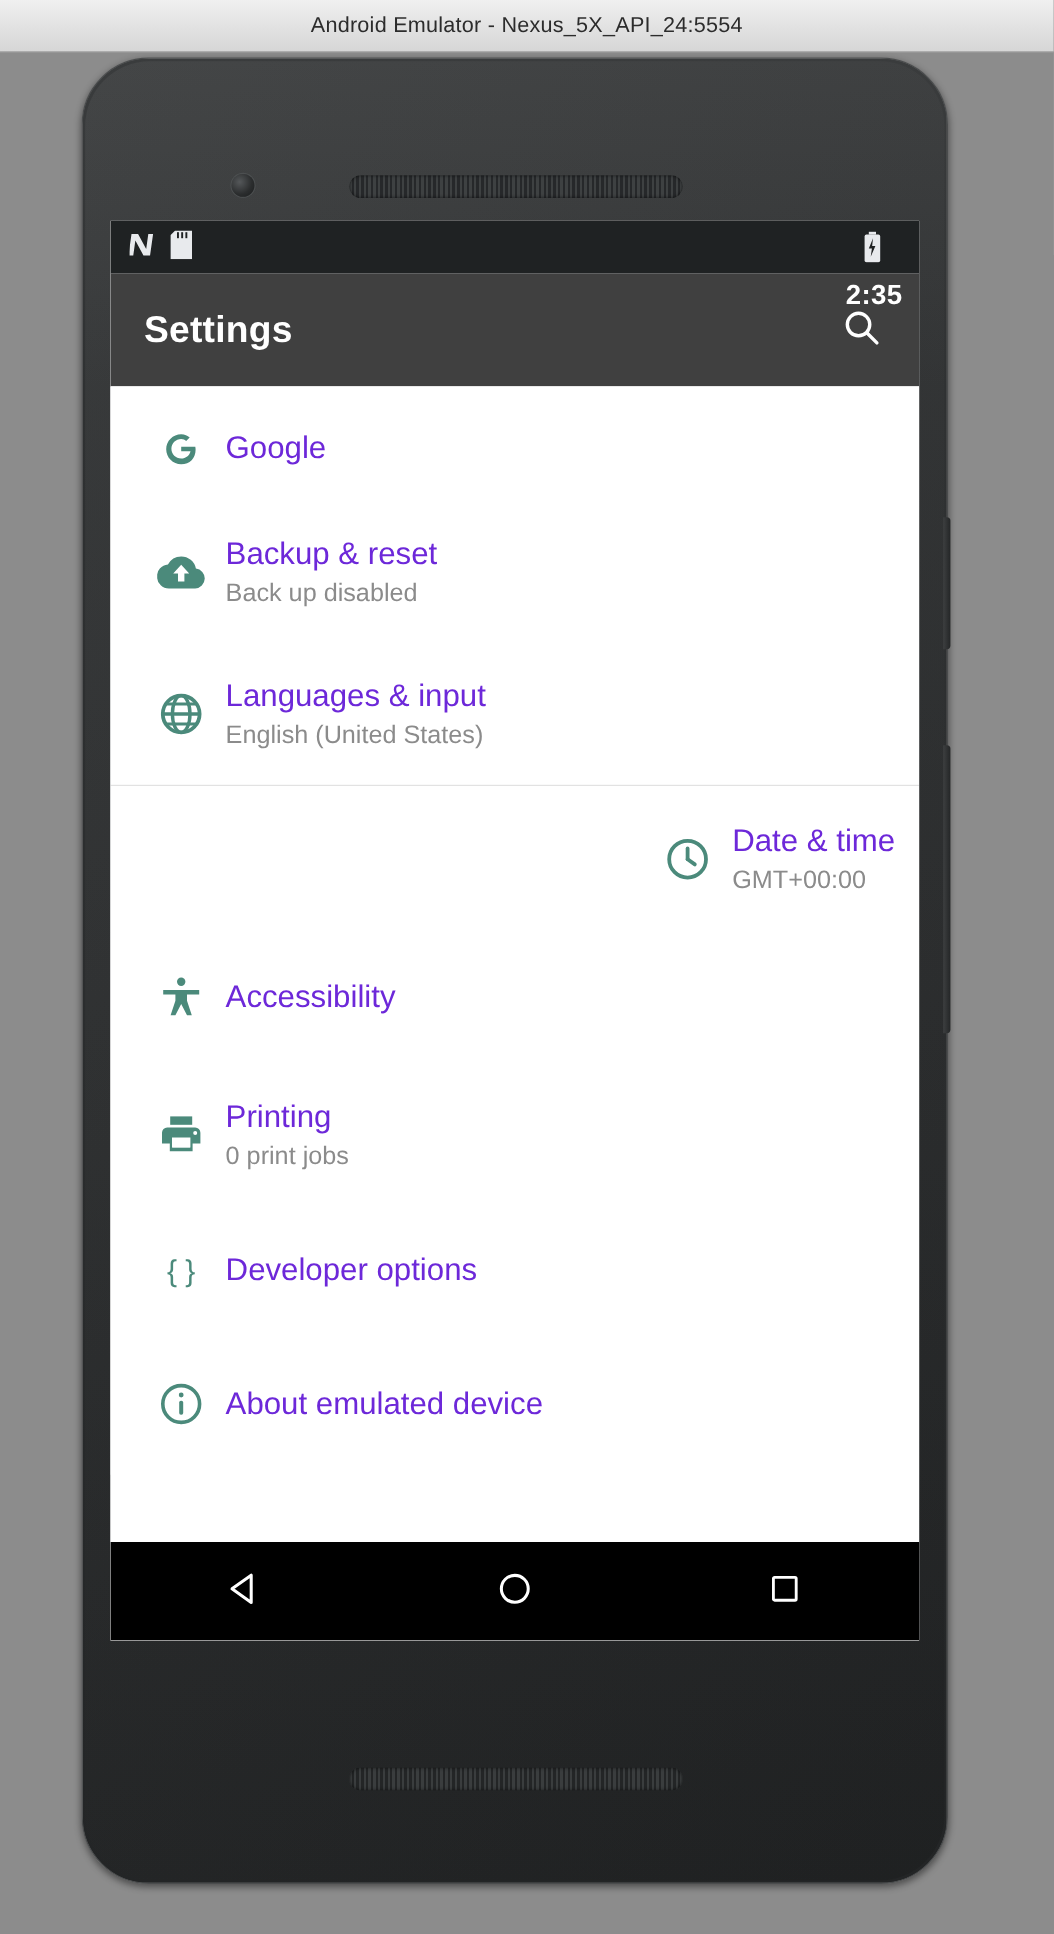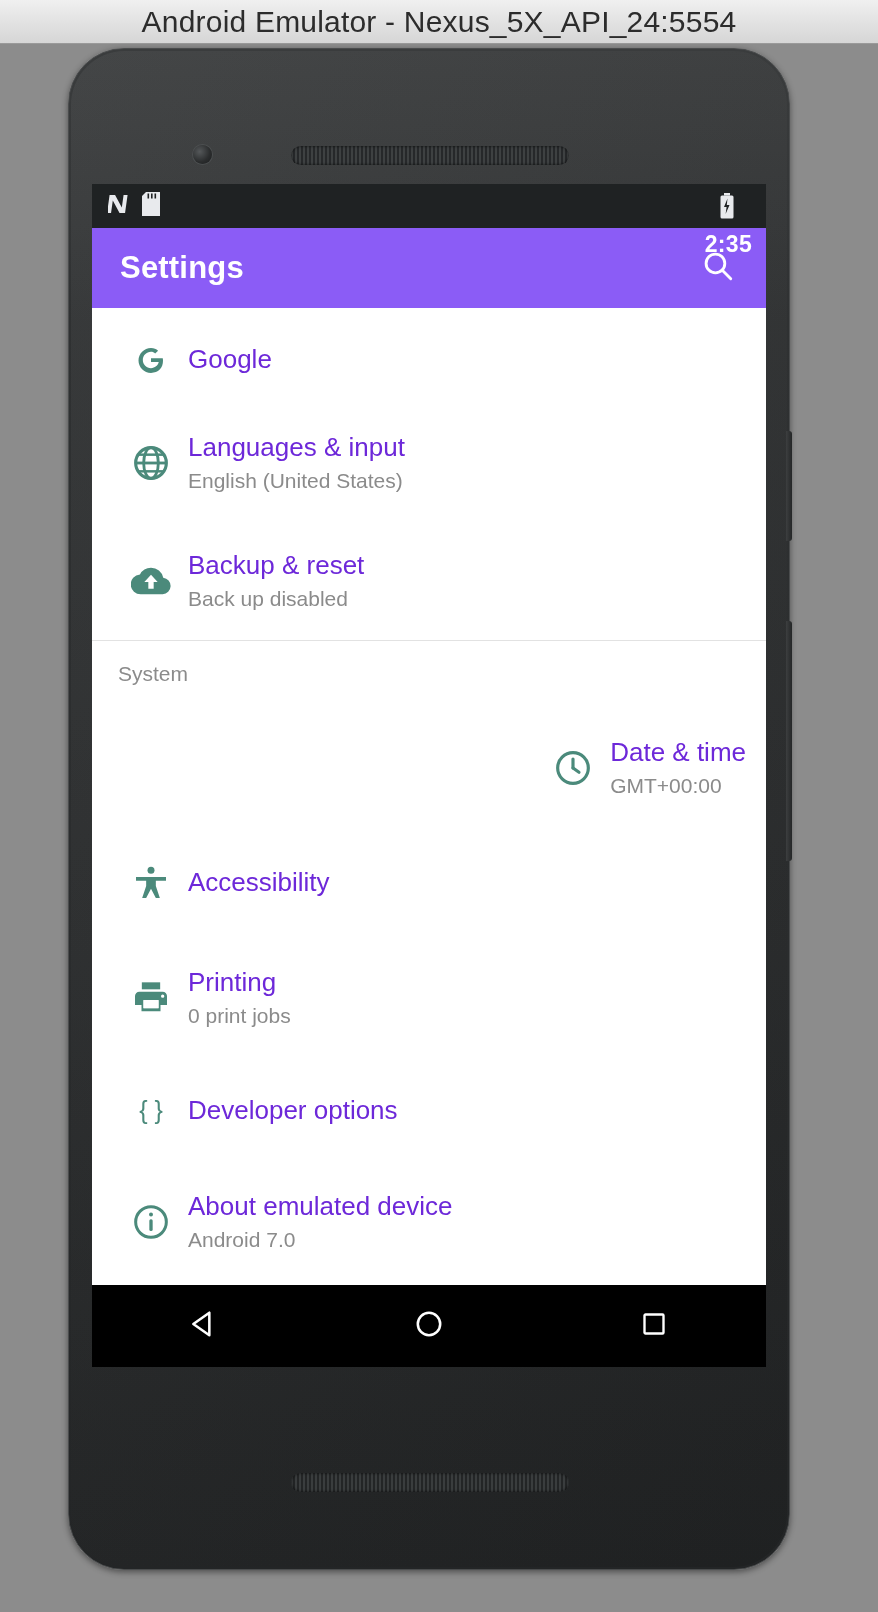--- a/index.html
+++ b/index.html
@@ -27,21 +27,21 @@
     left: 0; top: 0;
     width: 878px; height: 44px;
     background: linear-gradient(to bottom, #f0f0f0 0%, #e2e2e2 52%, #d6d6d6 100%);
     border-bottom: 1px solid #9a9a9a;
     display: flex;
     align-items: center;
     justify-content: center;
     box-sizing: border-box;
   }
   .titlebar-text {
-    font-size: 30px;
+    font-size: 18px;
     color: #2c2c2c;
     letter-spacing: 0.2px;
   }
 
   
   .phone {
     position: absolute;
     left: 68px;
     top: 48px;
     width: 722px;
@@ -133,22 +133,22 @@
   .status-time {
     color: #ffffff;
     font-size: 23px;
     font-weight: bold;
     letter-spacing: 0.3px;
     margin-left: 2px;
   }
 
   
   .toolbar {
-    height: 80px;
-    background: #8b5cf6;
+    height: 94px;
+    background: #404040;
     display: flex;
     align-items: center;
     padding: 0 22px 0 28px;
     box-sizing: border-box;
   }
   .toolbar-title {
     color: #ffffff;
     font-size: 31px;
     font-weight: bold;
     letter-spacing: 0.2px;
@@ -324,51 +324,48 @@
             </svg>
           </div>
           <div class="li-text">
             <span class="li-title">Google</span>
           </div>
         </div>
 
         <div class="list-item" style="min-height:118px;">
           <div class="li-icon">
             <svg width="40" height="40" viewBox="0 0 24 24">
+              <path fill="#4b8a7b" d="M19.35 10.04A7.49 7.49 0 0 0 12 4a7.48 7.48 0 0 0-6.63 4.04A5.99 5.99 0 0 0 6 20h13a5 5 0 0 0 .35-9.96z"></path>
+              <path fill="#ffffff" d="M12 8.2 L16 12.6 L13.6 12.6 L13.6 16.6 L10.4 16.6 L10.4 12.6 L8 12.6 Z"></path>
+            </svg>
+          </div>
+          <div class="li-text">
+            <span class="li-title">Backup &amp; reset</span>
+            <span class="li-sub">Back up disabled</span>
+          </div>
+        </div>
+
+        <div class="list-item" style="min-height:118px;">
+          <div class="li-icon">
+            <svg width="40" height="40" viewBox="0 0 24 24">
               <circle cx="12" cy="12" r="9.2" fill="none" stroke="#4b8a7b" stroke-width="1.9"></circle>
               <ellipse cx="12" cy="12" rx="4.4" ry="9.2" fill="none" stroke="#4b8a7b" stroke-width="1.7"></ellipse>
               <line x1="2.8" y1="12" x2="21.2" y2="12" stroke="#4b8a7b" stroke-width="1.7"></line>
               <line x1="4.3" y1="7" x2="19.7" y2="7" stroke="#4b8a7b" stroke-width="1.5"></line>
               <line x1="4.3" y1="17" x2="19.7" y2="17" stroke="#4b8a7b" stroke-width="1.5"></line>
             </svg>
           </div>
           <div class="li-text">
             <span class="li-title">Languages &amp; input</span>
             <span class="li-sub">English (United States)</span>
           </div>
         </div>
 
-        <div class="list-item" style="min-height:118px;">
-          <div class="li-icon">
-            <svg width="40" height="40" viewBox="0 0 24 24">
-              <path fill="#4b8a7b" d="M19.35 10.04A7.49 7.49 0 0 0 12 4a7.48 7.48 0 0 0-6.63 4.04A5.99 5.99 0 0 0 6 20h13a5 5 0 0 0 .35-9.96z"></path>
-              <path fill="#ffffff" d="M12 8.2 L16 12.6 L13.6 12.6 L13.6 16.6 L10.4 16.6 L10.4 12.6 L8 12.6 Z"></path>
-            </svg>
-          </div>
-          <div class="li-text">
-            <span class="li-title">Backup &amp; reset</span>
-            <span class="li-sub">Back up disabled</span>
-          </div>
-        </div>
-
         <div class="section-divider"></div>
 
-        <div class="section-header">
-          <span class="section-header-text">System</span>
-        </div>
 
         <div class="list-item" style="min-height:122px;justify-content:flex-end;">
           <div class="li-icon">
             <svg width="40" height="40" viewBox="0 0 24 24">
               <circle cx="12" cy="12" r="9.2" fill="none" stroke="#4b8a7b" stroke-width="1.9"></circle>
               <line x1="12" y1="6.6" x2="12" y2="12" stroke="#4b8a7b" stroke-width="1.9" stroke-linecap="round"></line>
               <line x1="12" y1="12" x2="15.6" y2="14.6" stroke="#4b8a7b" stroke-width="1.9" stroke-linecap="round"></line>
             </svg>
           </div>
           <div class="li-text">
@@ -417,21 +414,20 @@
         <div class="list-item" style="min-height:118px;">
           <div class="li-icon">
             <svg width="40" height="40" viewBox="0 0 24 24">
               <circle cx="12" cy="12" r="9.2" fill="none" stroke="#4b8a7b" stroke-width="1.8"></circle>
               <circle cx="12" cy="7.5" r="1.2" fill="#4b8a7b"></circle>
               <rect x="11" y="10.4" width="2" height="7" rx="0.9" fill="#4b8a7b"></rect>
             </svg>
           </div>
           <div class="li-text">
             <span class="li-title">About emulated device</span>
-            <span class="li-sub">Android 7.0</span>
           </div>
         </div>
 
         <div class="highlight-box"></div>
       </div>
 
       <div class="nav-bar">
         <div class="nav-btn">
           <span>
             <svg width="32" height="32" viewBox="0 0 24 24">

